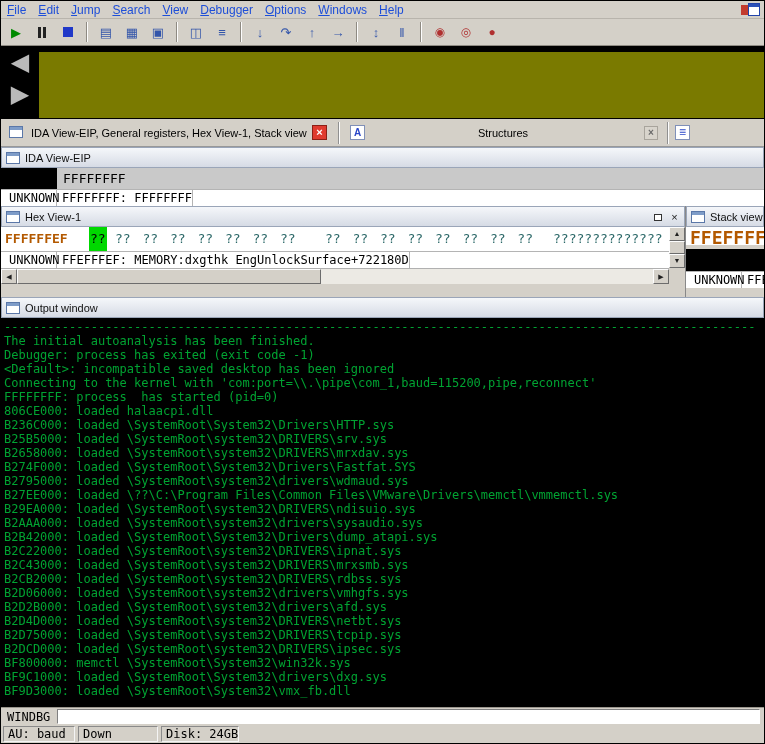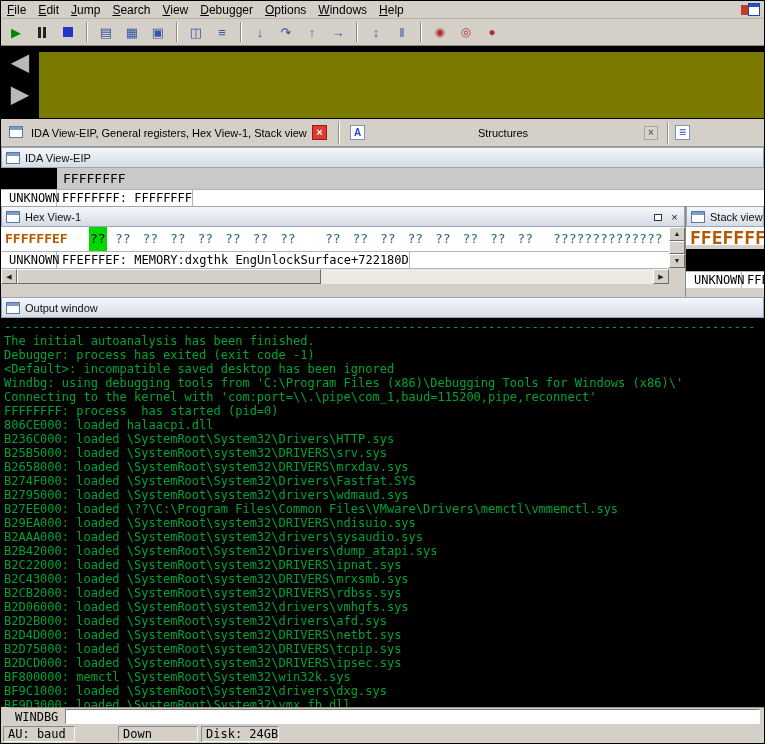--- a/index.html
+++ b/index.html
@@ -6,21 +6,21 @@
   * { box-sizing:border-box; }
   .app {
     position:relative; width:765px; height:744px;
     border:1px solid #000; background:#d4d0c8;
     font-family:"Liberation Sans", sans-serif; overflow:hidden;
   }
 
   
   .menubar { position:absolute; left:0; top:0; right:0; height:18px; background:#d4d0c8; border-bottom:1px solid #b8b4ac; }
   .menu-items { display:flex; }
-  .menu-item { display:inline-block; font-size:12px; padding:2px 6px; color:#000000; cursor:default; }
+  .menu-item { display:inline-block; font-size:12px; padding:2px 6px; color:#1d4ed8; cursor:default; }
   .menu-item::first-letter { text-decoration:underline; }
   .mdi-icon { position:absolute; right:3px; top:2px; width:21px; height:14px; }
   .mdi-red { position:absolute; left:1px; top:2px; width:7px; height:10px; background:#c23b2e; }
   .mdi-blue { position:absolute; right:1px; top:0; width:12px; height:13px; background:#fff; border:1px solid #2244aa; box-shadow:inset 0 3px #2a50b8; }
 
   
   .toolbar { position:absolute; left:0; top:18px; right:0; height:27px; display:flex; align-items:center; padding-left:4px; gap:4px; border-bottom:1px solid #8e8a82; background:#d4d0c8; }
   .tbtn { width:22px; height:20px; display:flex; align-items:center; justify-content:center; }
   .play { color:#008a00; font-size:13px; line-height:13px; }
   .pausewrap { display:flex; gap:2px; }
@@ -104,26 +104,26 @@
   .stack-status { left:0; top:65px; right:0; height:17px; border-top:1px solid #b4b4b4; overflow:hidden; }
   .stack-fill { position:absolute; left:0; top:82px; right:0; bottom:0; background:#d4d0c8; }
 
   
   .outpanel { position:absolute; left:0; top:296px; right:0; height:410px; }
   .pt-out { left:0; top:0; width:100%; }
   .outwin { position:absolute; left:0; top:21px; right:0; height:389px; background:#000; overflow:hidden; padding:2px 0 0 3px; }
   .oline { height:14px; font-family:"DejaVu Sans Mono",monospace; font-size:12px; line-height:14px; color:#00a332; white-space:pre; }
 
   
-  .cmdrow { position:absolute; left:8px; top:706px; right:0; height:18px; background:#d4d0c8; display:flex; align-items:center; padding:0 4px; gap:4px; border-top:1px solid #9a968e; }
+  .cmdrow { position:absolute; left:0; top:706px; right:0; height:18px; background:#d4d0c8; display:flex; align-items:center; padding:0 4px; gap:4px; border-top:1px solid #9a968e; }
   .cmdlabel { font-family:"DejaVu Sans Mono",monospace; font-size:12px; padding-left:2px; width:48px; flex:none; color:#000; }
   .cmdinput { flex:1; height:15px; background:#fff; border:1px solid; border-color:#808080 #fff #fff #808080; font-family:"DejaVu Sans Mono",monospace; font-size:12px; padding:0 2px; outline:none; }
   .statusbar { position:absolute; left:0; top:724px; right:0; height:18px; background:#d4d0c8; display:flex; gap:3px; padding:1px 2px; }
   .sbcell { background:#d4d0c8; border:1px solid; border-color:#8a8a8a #f4f4f4 #f4f4f4 #8a8a8a; font-family:"DejaVu Sans Mono",monospace; font-size:12px; line-height:14px; padding:0 4px; color:#000; white-space:nowrap; overflow:hidden; }
-  .c1 { width:72px; } .c2 { width:80px;margin-left:40px; } .c3 { width:78px; }
+  .c1 { width:72px; } .c2 { width:80px; } .c3 { width:78px; }
   .sbfill { flex:1; }
 </style>
 </head>
 <body>
 
 <div class="app">
 
   <div class="menubar">
     <div class="menu-items">
 
@@ -284,21 +284,20 @@
     <div class="ptitle pt-out">
       <span class="wicon"></span>
       <span class="ptitle-text">Output window</span>
     </div>
     <div class="outwin">
 
     <div class="oline">--------------------------------------------------------------------------------------------------------</div>
         <div class="oline">The initial autoanalysis has been finished.</div>
         <div class="oline">Debugger: process has exited (exit code -1)</div>
         <div class="oline">&lt;Default&gt;: incompatible saved desktop has been ignored</div>
-        <div class="oline">Windbg: using debugging tools from 'C:\Program Files (x86)\Debugging Tools for Windows (x86)\'</div>
         <div class="oline">Connecting to the kernel with 'com:port=\\.\pipe\com_1,baud=115200,pipe,reconnect'</div>
         <div class="oline">FFFFFFFF: process  has started (pid=0)</div>
         <div class="oline">806CE000: loaded halaacpi.dll</div>
         <div class="oline">B236C000: loaded \SystemRoot\System32\Drivers\HTTP.sys</div>
         <div class="oline">B25B5000: loaded \SystemRoot\system32\DRIVERS\srv.sys</div>
         <div class="oline">B2658000: loaded \SystemRoot\system32\DRIVERS\mrxdav.sys</div>
         <div class="oline">B274F000: loaded \SystemRoot\System32\Drivers\Fastfat.SYS</div>
         <div class="oline">B2795000: loaded \SystemRoot\system32\drivers\wdmaud.sys</div>
         <div class="oline">B27EE000: loaded \??\C:\Program Files\Common Files\VMware\Drivers\memctl\vmmemctl.sys</div>
         <div class="oline">B29EA000: loaded \SystemRoot\system32\DRIVERS\ndisuio.sys</div>

